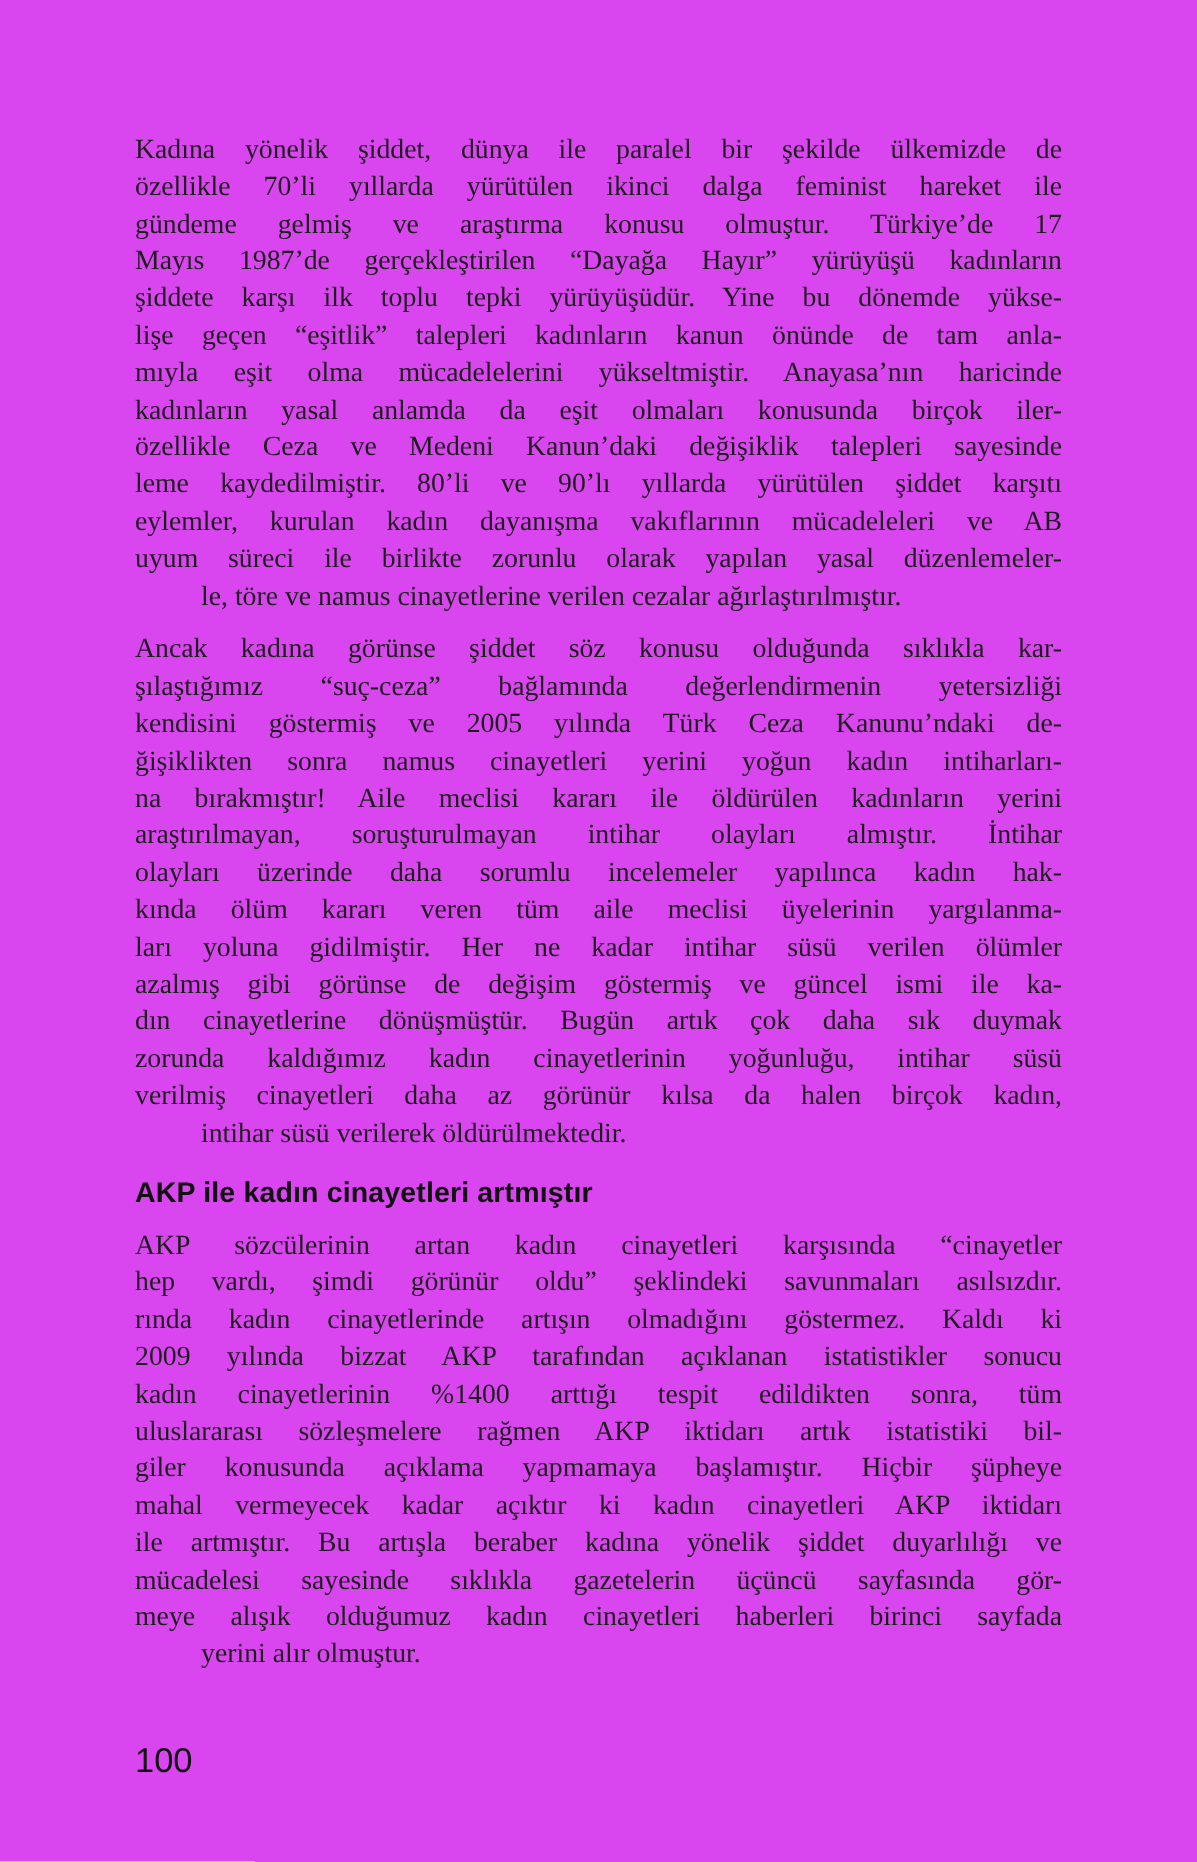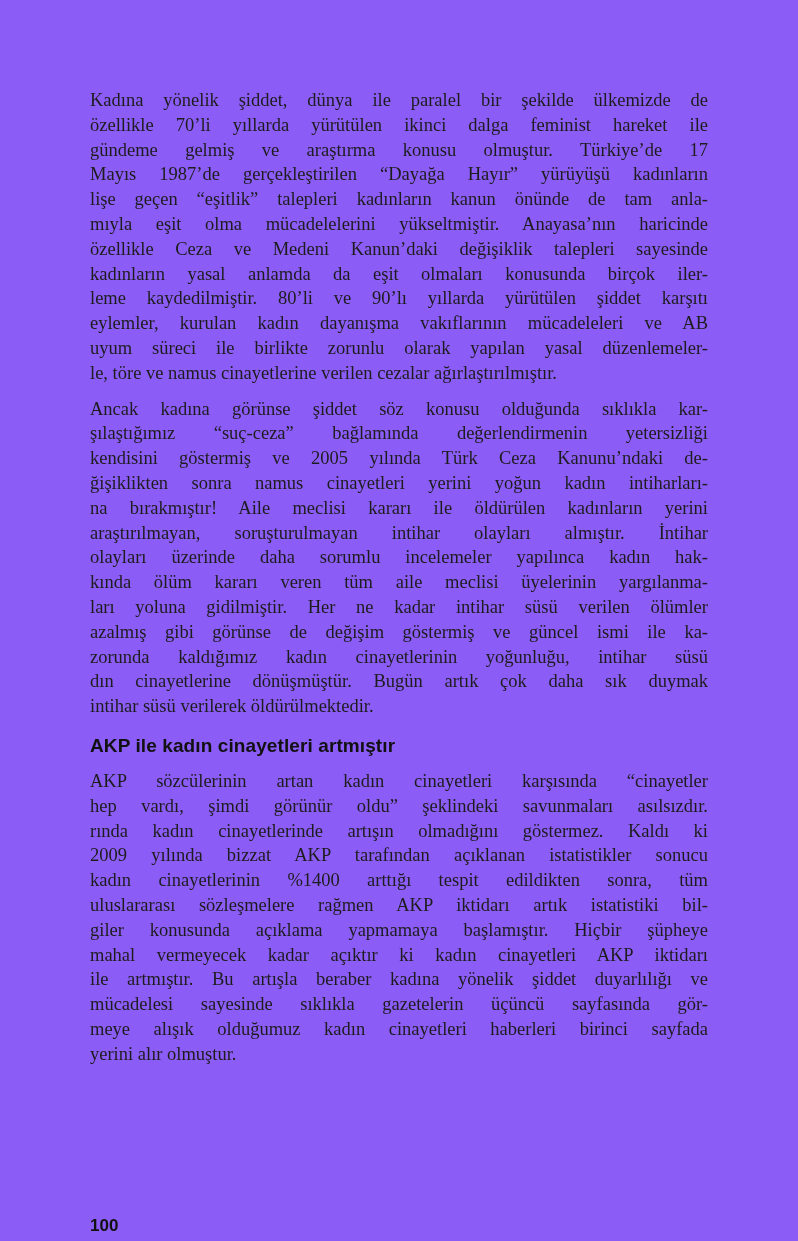--- a/index.html
+++ b/index.html
@@ -4,21 +4,21 @@
 <style>
   html, body {
     margin: 0;
     padding: 0;
     background: #ffffff;
   }
   .page {
     position: relative;
     width: 798px;
     height: 1241px;
-    background: #8b5cf6;
+    background: #d946ef;
     overflow: hidden;
     font-family: "Liberation Serif", serif;
     color: #1d1d1d;
   }
   .text-block {
     position: absolute;
     left: 90px;
     top: 88px;
     width: 618px;
   }
@@ -26,72 +26,75 @@
     font-size: 18.5px;
     line-height: 24.8px;
     margin: 0 0 11px 0;
   }
   .line {
     text-align: justify;
     text-align-last: justify;
   }
   .line.last {
     text-align-last: left;
+    margin-left: 44px;
   }
   .heading {
     font-family: "Liberation Sans", sans-serif;
     font-weight: 700;
     font-size: 19px;
     line-height: 28px;
     color: #111111;
     margin: 13px 0 9px 0;
     letter-spacing: 0.1px;
   }
   .page-number {
     position: absolute;
     left: 90px;
-    top: 1216px;
+    top: 1160px;
     font-family: "Liberation Sans", sans-serif;
-    font-weight: 700;
-    font-size: 17px;
+    font-weight: 400;
+    font-size: 23px;
     color: #111111;
   }
 </style>
 </head>
 <body>
 
 <div class="page">
   <div class="text-block">
     <div class="para">
         <div class="line">Kadına yönelik şiddet, dünya ile paralel bir şekilde ülkemizde de</div>
         <div class="line">özellikle 70’li yıllarda yürütülen ikinci dalga feminist hareket ile</div>
         <div class="line">gündeme gelmiş ve araştırma konusu olmuştur. Türkiye’de 17</div>
         <div class="line">Mayıs 1987’de gerçekleştirilen “Dayağa Hayır” yürüyüşü kadınların</div>
+        <div class="line">şiddete karşı ilk toplu tepki yürüyüşüdür. Yine bu dönemde yükse-</div>
         <div class="line">lişe geçen “eşitlik” talepleri kadınların kanun önünde de tam anla-</div>
         <div class="line">mıyla eşit olma mücadelelerini yükseltmiştir. Anayasa’nın haricinde</div>
+        <div class="line">kadınların yasal anlamda da eşit olmaları konusunda birçok iler-</div>
         <div class="line">özellikle Ceza ve Medeni Kanun’daki değişiklik talepleri sayesinde</div>
-        <div class="line">kadınların yasal anlamda da eşit olmaları konusunda birçok iler-</div>
         <div class="line">leme kaydedilmiştir. 80’li ve 90’lı yıllarda yürütülen şiddet karşıtı</div>
         <div class="line">eylemler, kurulan kadın dayanışma vakıflarının mücadeleleri ve AB</div>
         <div class="line">uyum süreci ile birlikte zorunlu olarak yapılan yasal düzenlemeler-</div>
         <div class="line last">le, töre ve namus cinayetlerine verilen cezalar ağırlaştırılmıştır.</div>
       </div>
     <div class="para">
         <div class="line">Ancak kadına görünse şiddet söz konusu olduğunda sıklıkla kar-</div>
         <div class="line">şılaştığımız “suç-ceza” bağlamında değerlendirmenin yetersizliği</div>
         <div class="line">kendisini göstermiş ve 2005 yılında Türk Ceza Kanunu’ndaki de-</div>
         <div class="line">ğişiklikten sonra namus cinayetleri yerini yoğun kadın intiharları-</div>
         <div class="line">na bırakmıştır! Aile meclisi kararı ile öldürülen kadınların yerini</div>
         <div class="line">araştırılmayan, soruşturulmayan intihar olayları almıştır. İntihar</div>
         <div class="line">olayları üzerinde daha sorumlu incelemeler yapılınca kadın hak-</div>
         <div class="line">kında ölüm kararı veren tüm aile meclisi üyelerinin yargılanma-</div>
         <div class="line">ları yoluna gidilmiştir. Her ne kadar intihar süsü verilen ölümler</div>
         <div class="line">azalmış gibi görünse de değişim göstermiş ve güncel ismi ile ka-</div>
+        <div class="line">dın cinayetlerine dönüşmüştür. Bugün artık çok daha sık duymak</div>
         <div class="line">zorunda kaldığımız kadın cinayetlerinin yoğunluğu, intihar süsü</div>
-        <div class="line">dın cinayetlerine dönüşmüştür. Bugün artık çok daha sık duymak</div>
+        <div class="line">verilmiş cinayetleri daha az görünür kılsa da halen birçok kadın,</div>
         <div class="line last">intihar süsü verilerek öldürülmektedir.</div>
       </div>
     <h2 class="heading">AKP ile kadın cinayetleri artmıştır</h2>
     <div class="para">
         <div class="line">AKP sözcülerinin artan kadın cinayetleri karşısında “cinayetler</div>
         <div class="line">hep vardı, şimdi görünür oldu” şeklindeki savunmaları asılsızdır.</div>
         <div class="line">rında kadın cinayetlerinde artışın olmadığını göstermez. Kaldı ki</div>
         <div class="line">2009 yılında bizzat AKP tarafından açıklanan istatistikler sonucu</div>
         <div class="line">kadın cinayetlerinin %1400 arttığı tespit edildikten sonra, tüm</div>
         <div class="line">uluslararası sözleşmelere rağmen AKP iktidarı artık istatistiki bil-</div>

